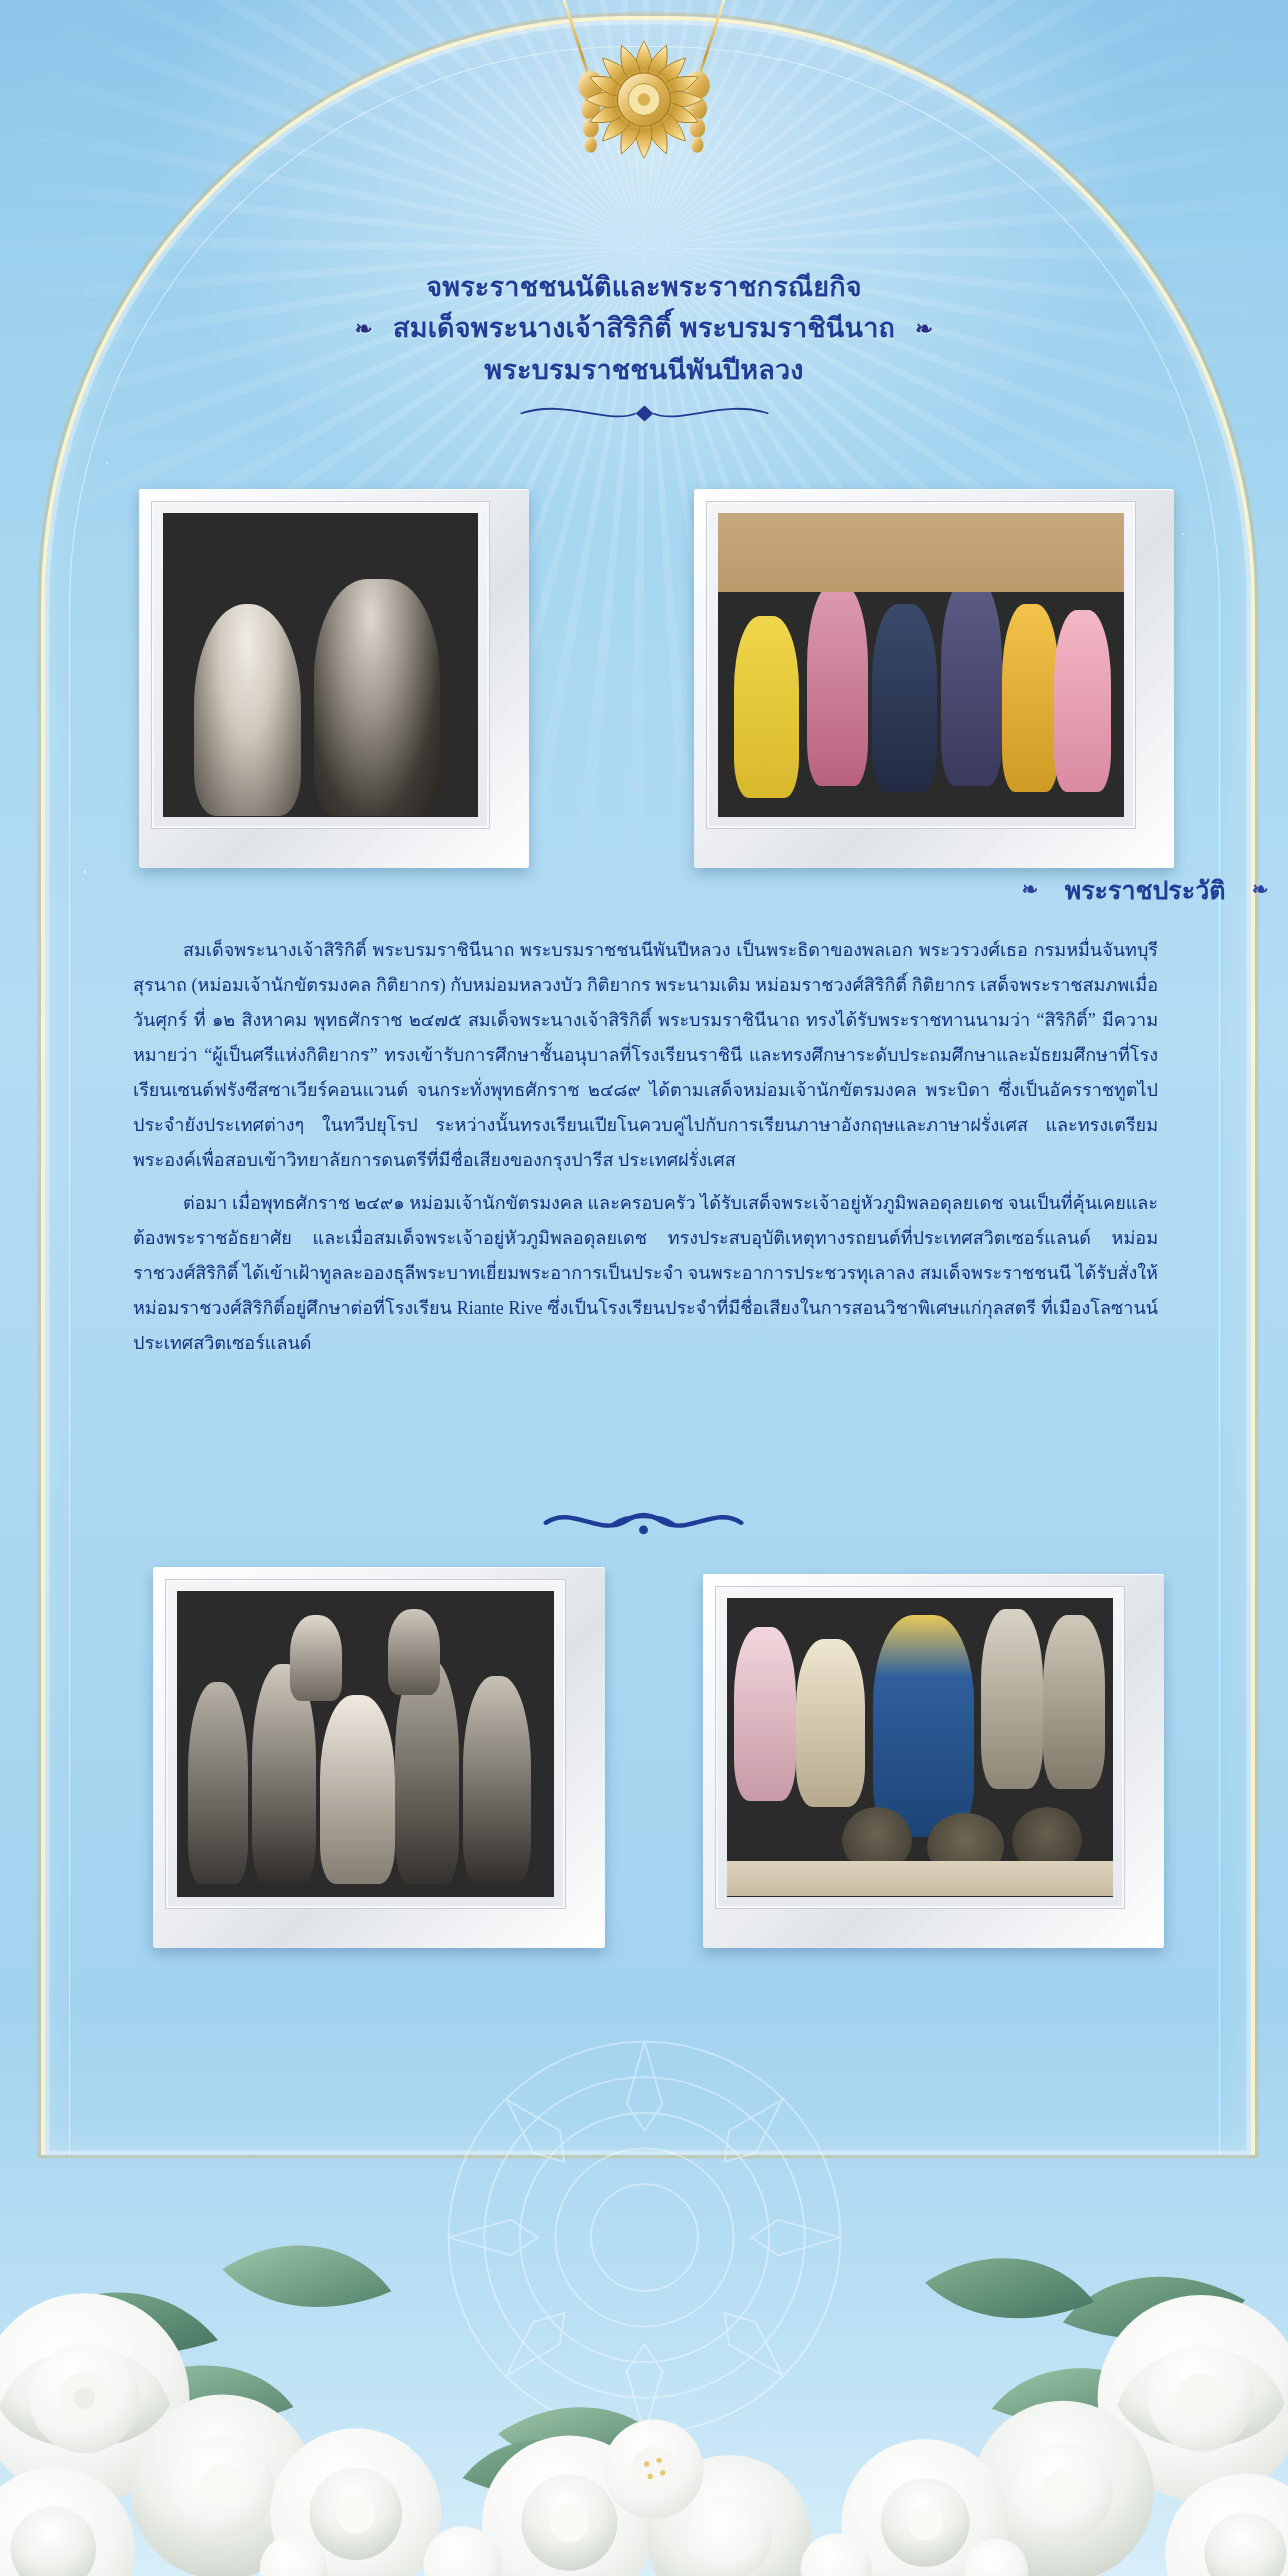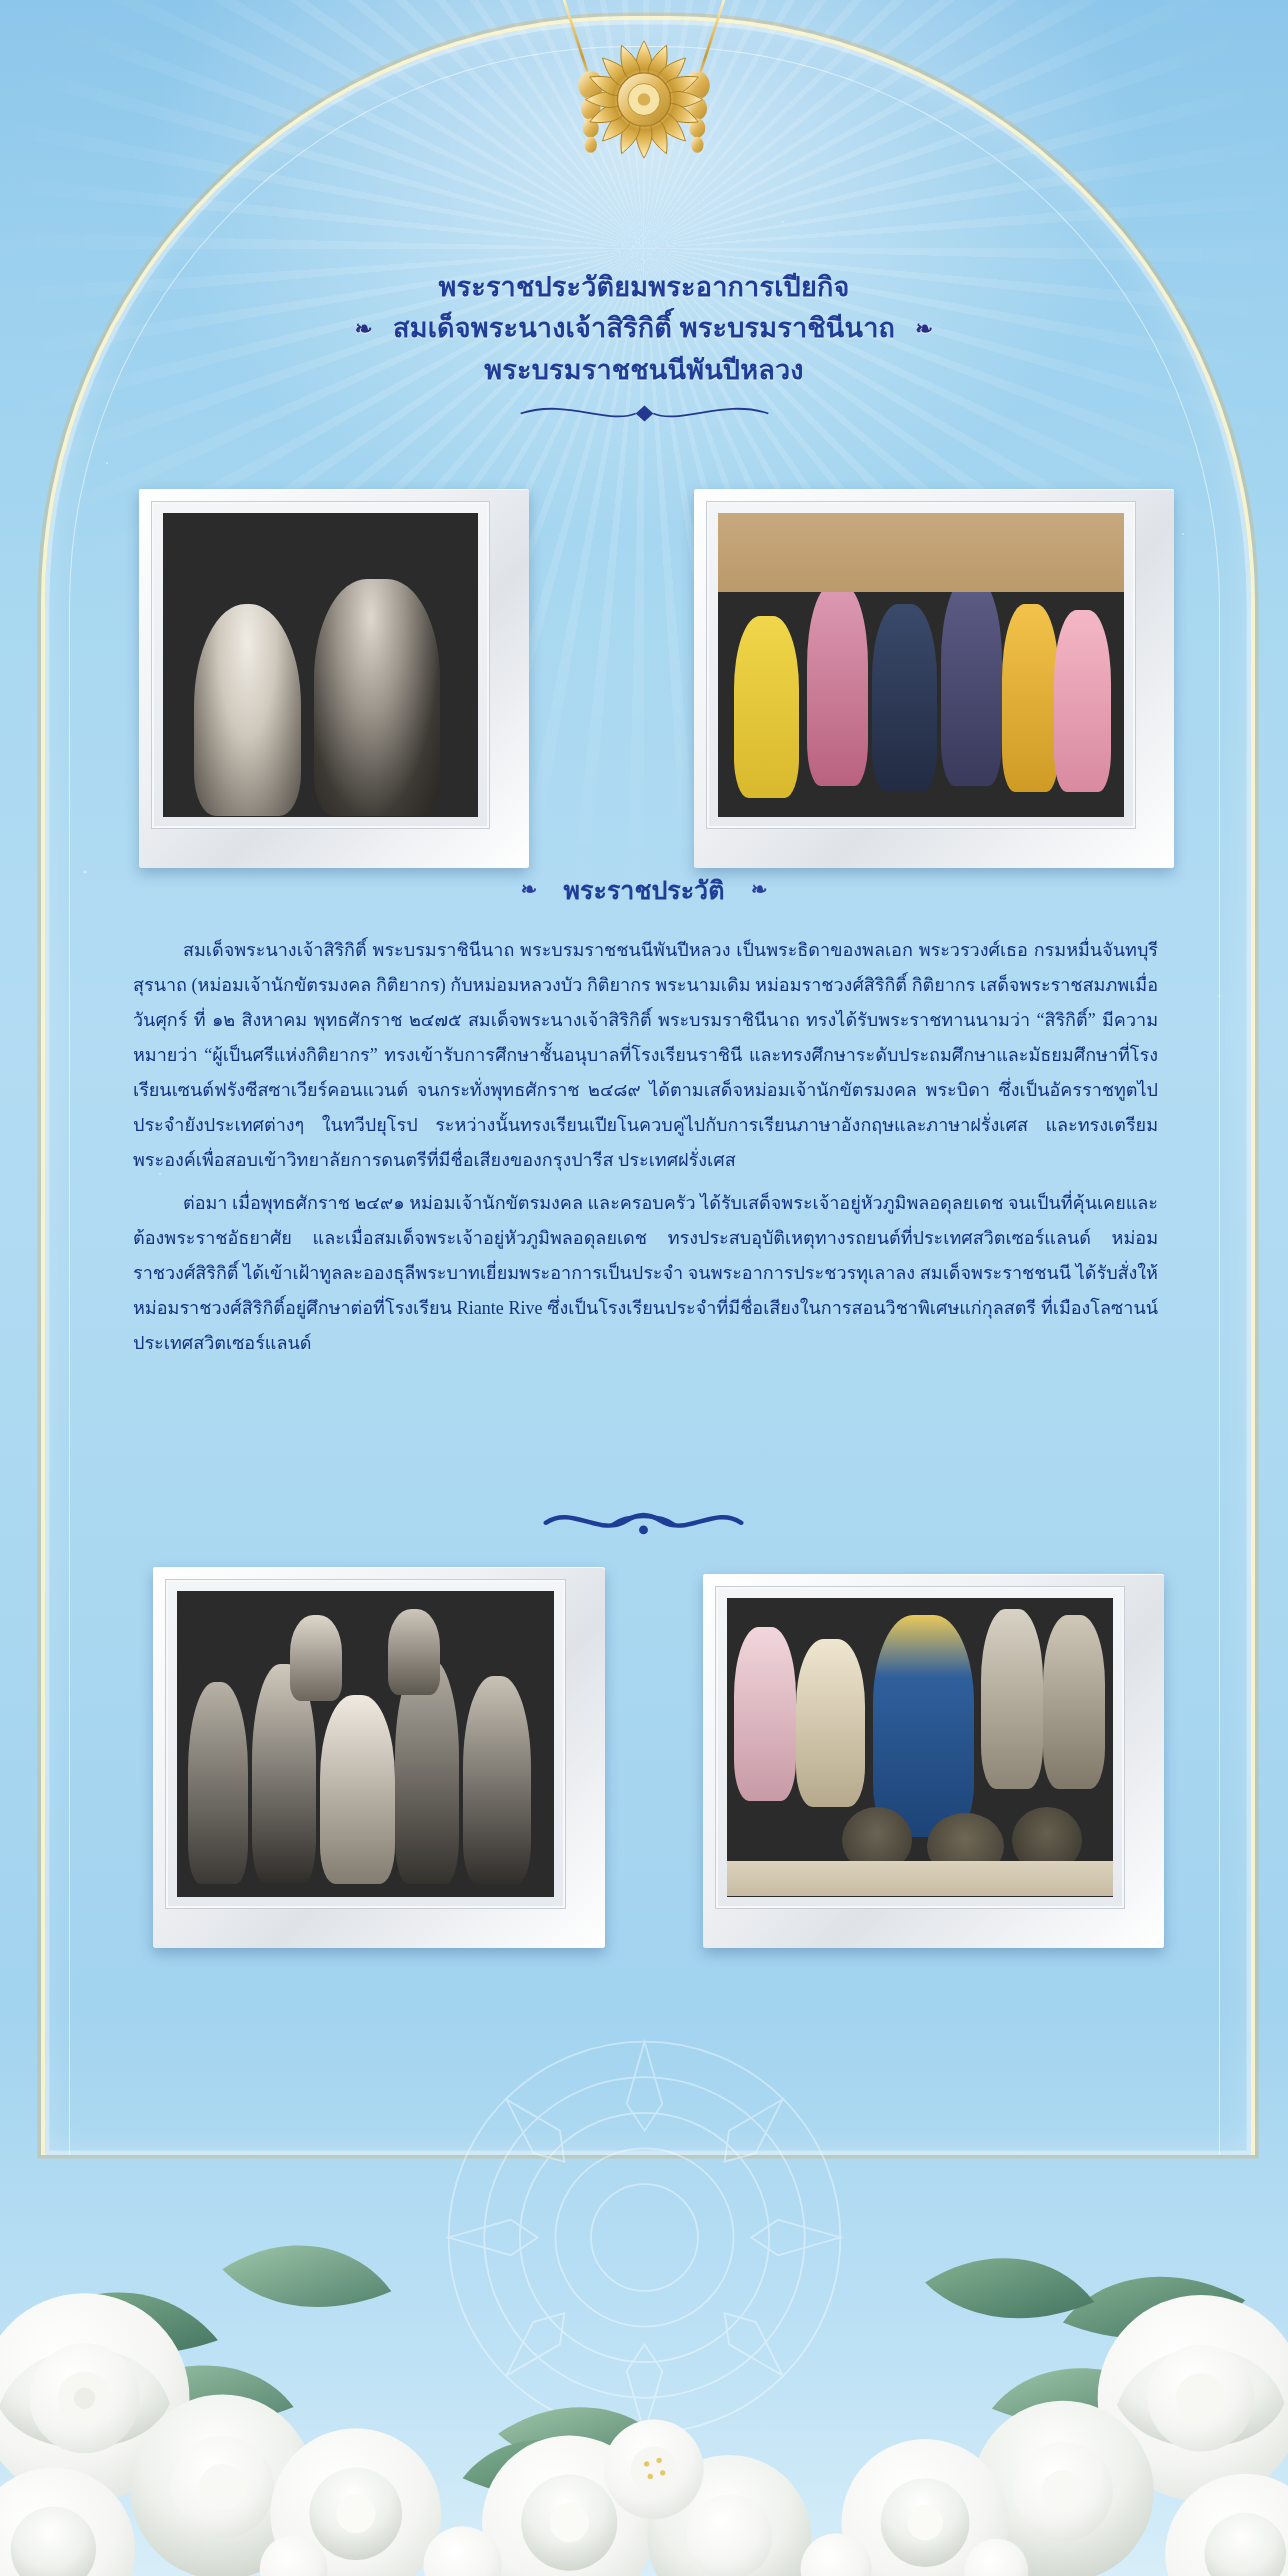--- a/index.html
+++ b/index.html
@@ -185,21 +185,21 @@
   .ph4 {
     background: linear-gradient(180deg,#cfc4b0 0%, #bdb19b 48%, #a79b85 100%);
   }
   .ph4 .f { position: absolute; border-radius: 40% 40% 24% 24%; }
 
   
   .section-head {
     position: absolute;
     left: 0;
     width: 100%;
-    text-align: center;
+    text-align: right;
     color: #1f3d96;
     font-family: "Liberation Sans", sans-serif;
     font-weight: bold;
     font-size: 25px;
   }
   .section-head .orn {
     color: #2a3f9b;
     font-size: 19.6px;
     margin: 0 19.6px;
     vertical-align: 2.7px;
@@ -313,21 +313,21 @@
           <use href="#petals" transform="rotate(337.5)"></use>
         </g>
         <circle r="30" fill="url(#gold2)" stroke="#a87c1f" stroke-width="1.5"></circle>
         <circle r="18" fill="#f6e3a8" stroke="#b8912f" stroke-width="1"></circle>
         <circle r="7" fill="#d9b051"></circle>
       </g>
     </svg>
   </div>
 
   <div class="title-block">
-    <div class="title-line">พระราชประวัติยมพระอาการเปียกิจ</div>
+    <div class="title-line">จพระราชชนนัติและพระราชกรณียกิจ</div>
     <div class="title-line">
       <span class="mark">❧</span>
       <span>สมเด็จพระนางเจ้าสิริกิติ์ พระบรมราชินีนาถ</span>
       <span class="mark">❧</span>
     </div>
     <div class="title-line">พระบรมราชชนนีพันปีหลวง</div>
     <div class="title-divider">
       <svg viewBox="0 0 300 26" width="267" height="23">
         <path d="M10 13 C 60 -4, 110 26, 140 13" stroke="#23378f" stroke-width="2" fill="none"></path>
         <path d="M290 13 C 240 -4, 190 26, 160 13" stroke="#23378f" stroke-width="2" fill="none"></path>

